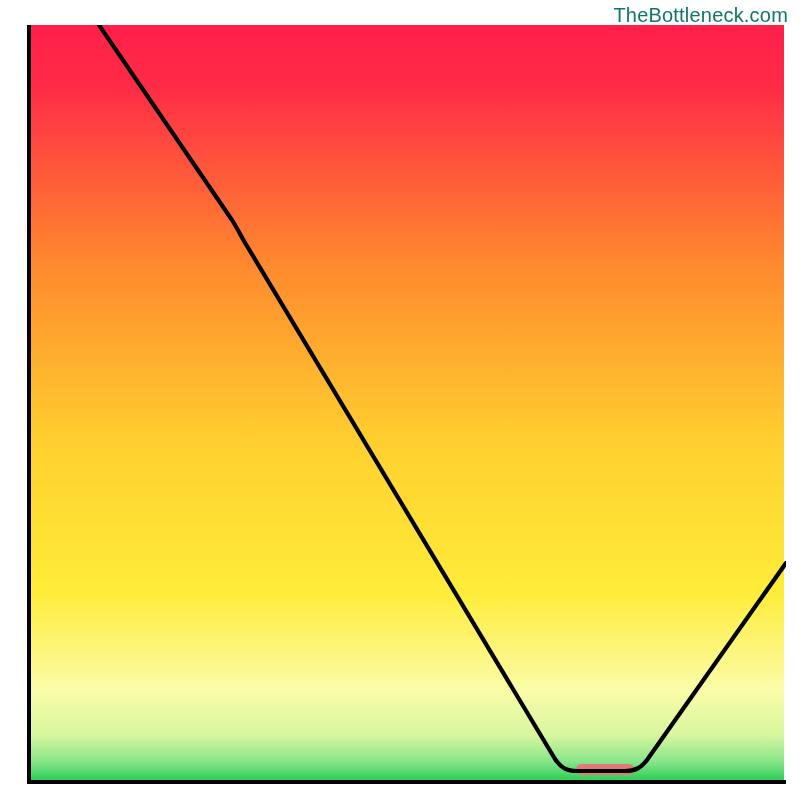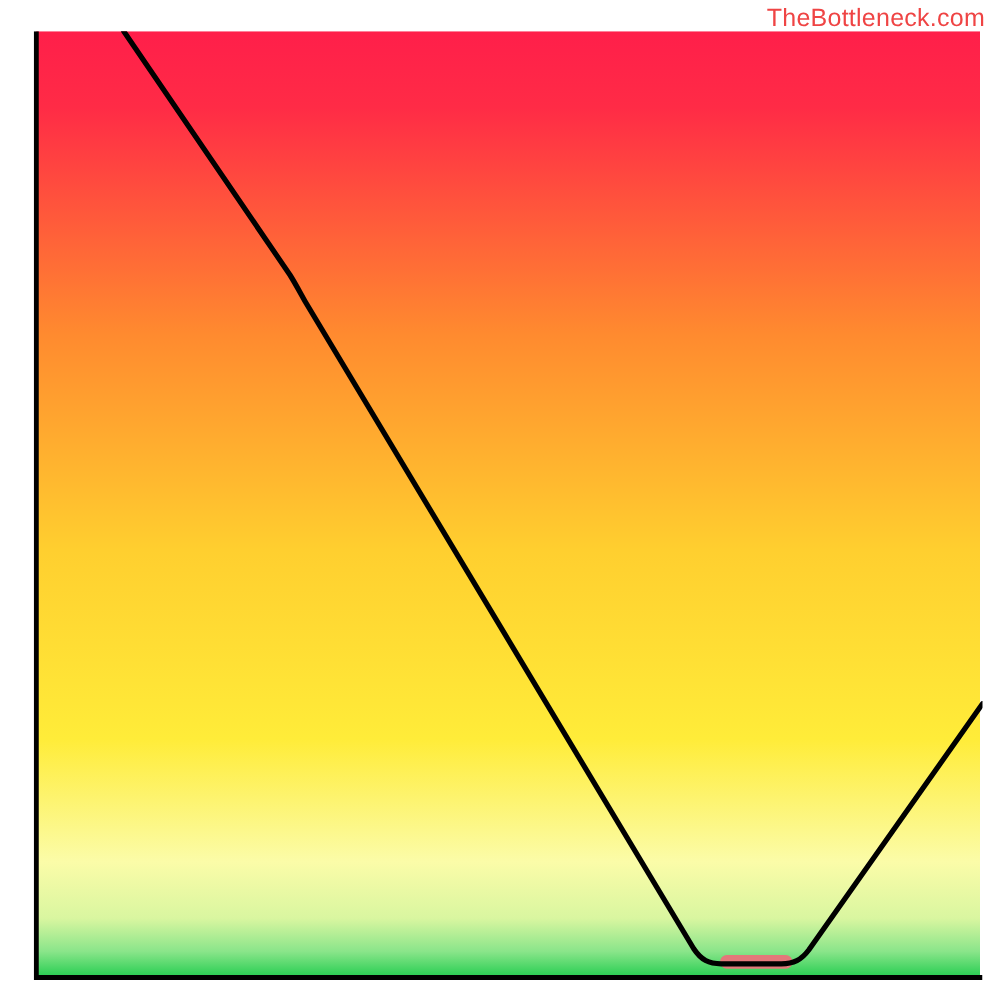--- a/index.html
+++ b/index.html
@@ -8,21 +8,21 @@
     width: 800px;
     height: 800px;
     background: #ffffff;
     position: relative;
     font-family: Arial, sans-serif;
   }
   .watermark {
     position: absolute;
     top: 4px;
     right: 12px;
-    color: #ef4444;
+    color: #0f766e;
     font-size: 20px;
     font-weight: 500;
     letter-spacing: 0.2px;
   }
   .plot-container {
     position: absolute;
     top: 25px;
     left: 27px;
     width: 759px;
     height: 759px;

